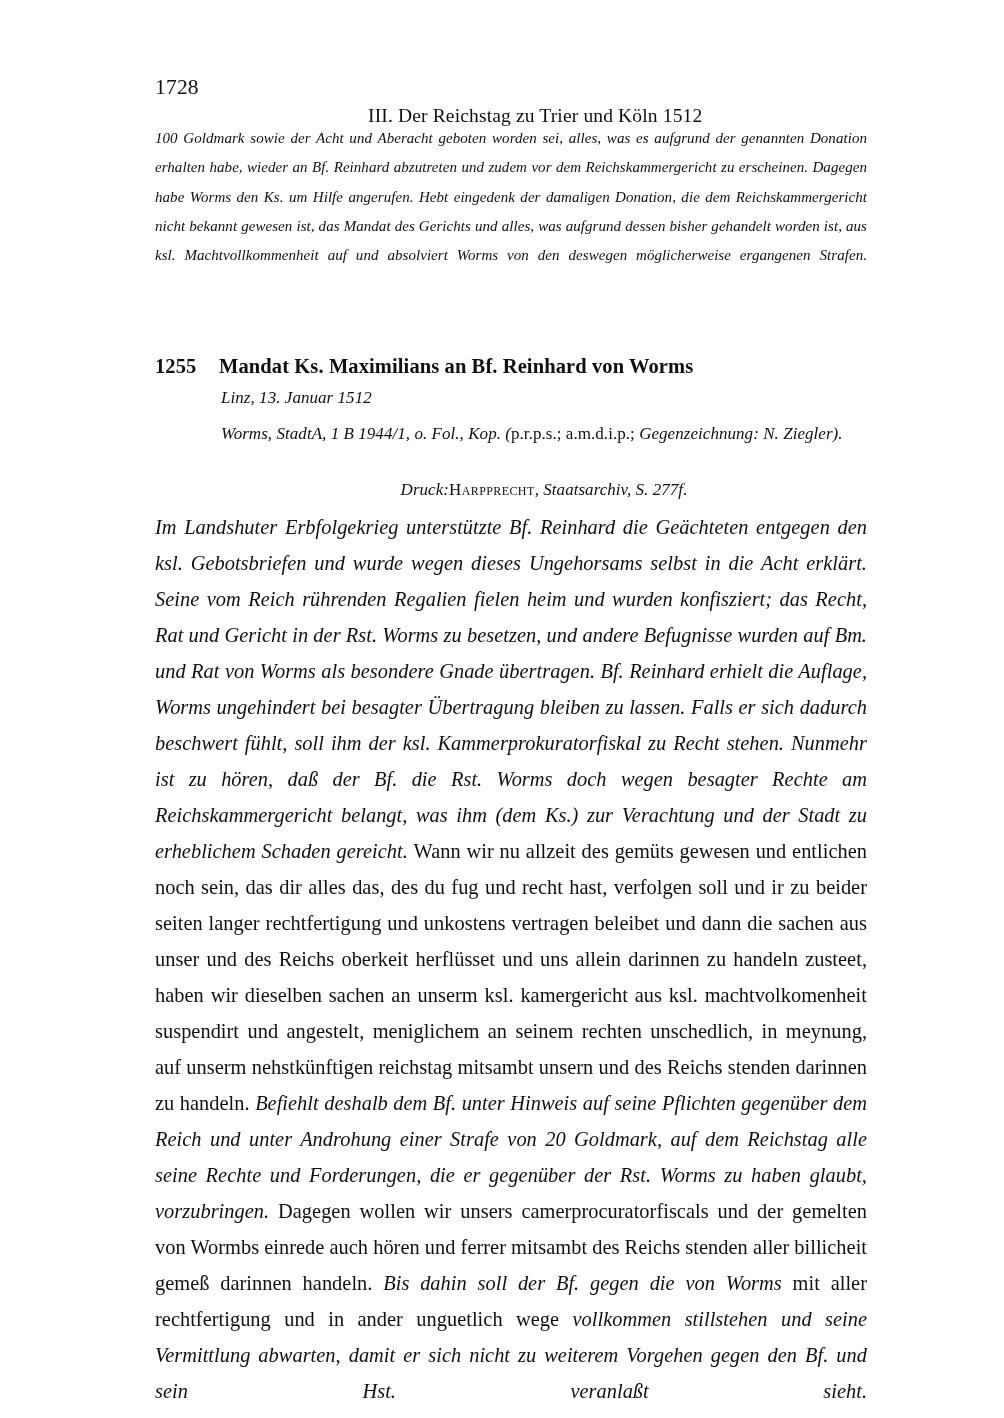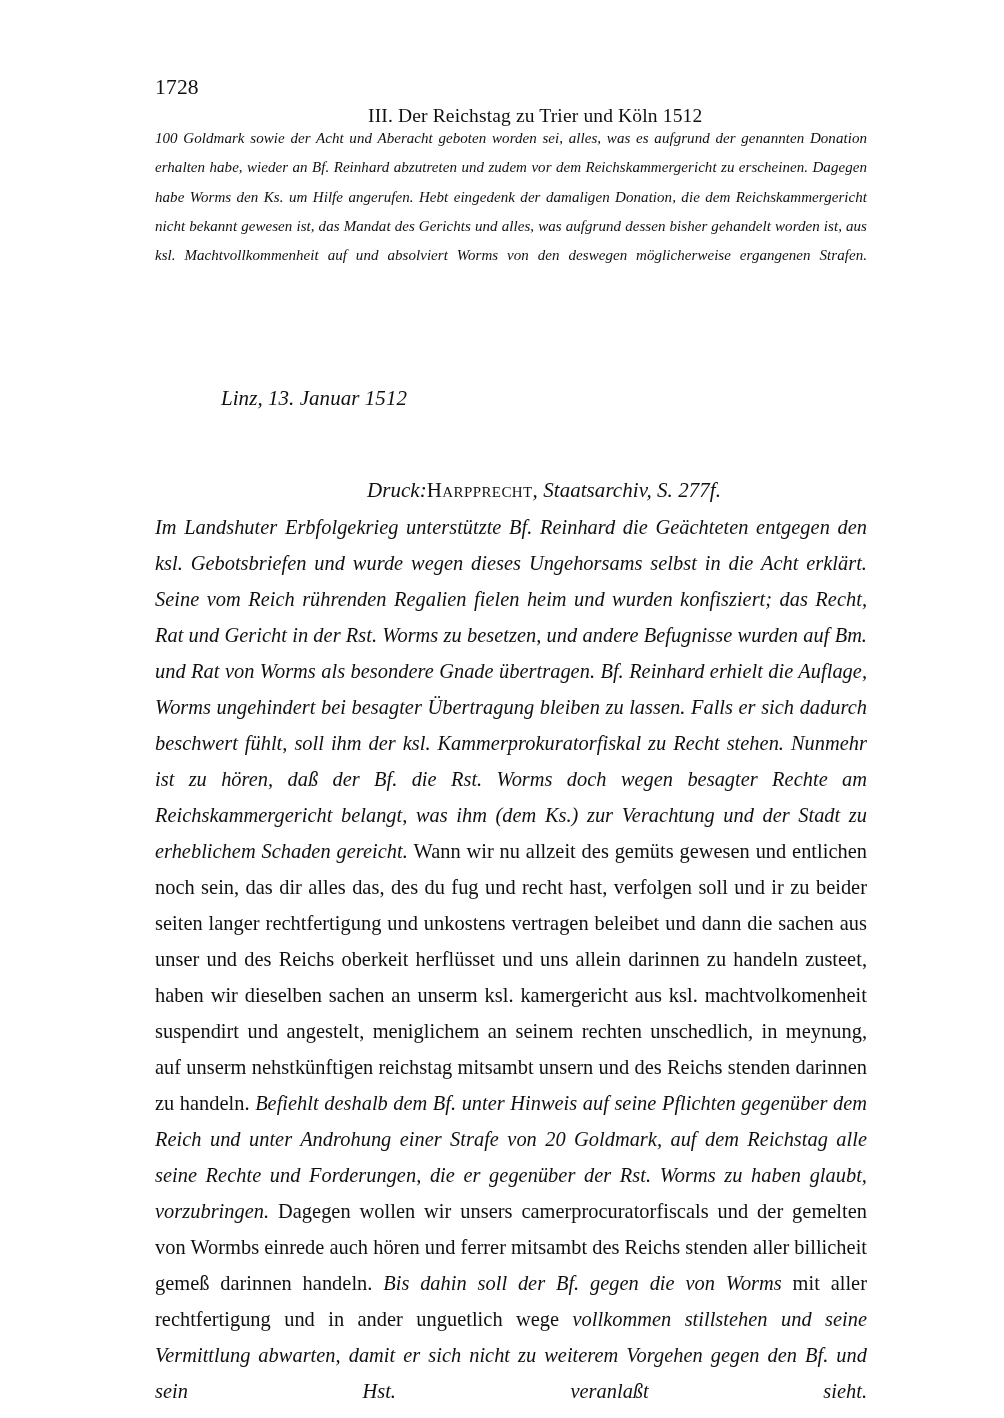--- a/index.html
+++ b/index.html
@@ -87,21 +87,21 @@
     display: inline-block;
     width: 64px;
   }
 
   
   .meta {
     position: absolute;
     left: 221px;
     width: 646px;
     font-style: italic;
-    font-size: 21px;
+    font-size: 17px;
     line-height: 26px;
     letter-spacing: 0.05px;
   }
   #meta-date   { top: 385px; }
   #meta-source { top: 421px; width: 648px; }
   #meta-print  { top: 477px; text-align: center; }
 
   .meta .roman {
     font-style: normal;
   }
@@ -135,23 +135,29 @@
 
 <div class="page">
 
   <div class="runhead">
     <span class="folio">1728</span>
     <span class="title">III. Der Reichstag zu Trier und Köln 1512</span>
   </div>
 
   <div class="block regest" id="block-continuation">100 Goldmark sowie der Acht und Aberacht geboten worden sei, alles, was es aufgrund der genannten Donation erhalten habe, wieder an Bf. Reinhard abzutreten und zudem vor dem Reichskammergericht zu erscheinen. Dagegen habe Worms den Ks. um Hilfe angerufen. Hebt eingedenk der damaligen Donation, die dem Reichskammergericht nicht bekannt gewesen ist, das Mandat des Gerichts und alles, was aufgrund dessen bisher gehandelt worden ist, aus ksl. Machtvollkommenheit auf und absolviert Worms von den deswegen möglicherweise ergangenen Strafen.</div>
 
+  <div class="entry-head">
+    <span class="num">1255</span><span>Mandat Ks. Maximilians an Bf. Reinhard von Worms</span>
+  </div>
 
   <div class="meta" id="meta-date">Linz, 13. Januar 1512</div>
 
+  <div class="meta" id="meta-source">
+    <span>Worms, StadtA, 1 B 1944/1, o. Fol., Kop. (</span><span class="roman">p.r.p.s.; a.m.d.i.p.;</span><span> Gegenzeichnung: N. Ziegler).</span>
+  </div>
 
   <div class="meta" id="meta-print">
     <span>Druck:</span><span class="smallcaps">Harpprecht</span><span>, Staatsarchiv, S. 277f.</span>
   </div>
 
   <div class="block" id="block-body"><span class="it">Im Landshuter Erbfolgekrieg unterstützte Bf. Reinhard die Geächteten entgegen den ksl. Gebotsbriefen und wurde wegen dieses Ungehorsams selbst in die Acht erklärt. Seine vom Reich rührenden Regalien fielen heim und wurden konfisziert; das Recht, Rat und Gericht in der Rst. Worms zu besetzen, und andere Befugnisse wurden auf Bm. und Rat von Worms als besondere Gnade übertragen. Bf. Reinhard erhielt die Auflage, Worms ungehindert bei besagter Übertragung bleiben zu lassen. Falls er sich dadurch beschwert fühlt, soll ihm der ksl. Kammerprokuratorfiskal zu Recht stehen. Nunmehr ist zu hören, daß der Bf. die Rst. Worms doch wegen besagter Rechte am Reichskammergericht belangt, was ihm (dem Ks.) zur Verachtung und der Stadt zu erheblichem Schaden gereicht. </span><span class="ro">Wann wir nu allzeit des gemüts gewesen und entlichen noch sein, das dir alles das, des du fug und recht hast, verfolgen soll und ir zu beider seiten langer rechtfertigung und unkostens vertragen beleibet und dann die sachen aus unser und des Reichs oberkeit herflüsset und uns allein darinnen zu handeln zusteet, haben wir dieselben sachen an unserm ksl. kamergericht aus ksl. machtvolkomenheit suspendirt und angestelt, meniglichem an seinem rechten unschedlich, in meynung, auf unserm nehstkünftigen reichstag mitsambt unsern und des Reichs stenden darinnen zu handeln. </span><span class="it">Befiehlt deshalb dem Bf. unter Hinweis auf seine Pflichten gegenüber dem Reich und unter Androhung einer Strafe von 20 Goldmark, auf dem Reichstag alle seine Rechte und Forderungen, die er gegenüber der Rst. Worms zu haben glaubt, vorzubringen. </span><span class="ro">Dagegen wollen wir unsers camerprocuratorfiscals und der gemelten von Wormbs einrede auch hören und ferrer mitsambt des Reichs stenden aller billicheit gemeß darinnen handeln. </span><span class="it">Bis dahin soll der Bf. gegen die von Worms </span><span class="ro">mit aller rechtfertigung und in ander unguetlich wege </span><span class="it">vollkommen stillstehen und seine Vermittlung abwarten, damit er sich nicht zu weiterem Vorgehen gegen den Bf. und sein Hst. veranlaßt sieht.</span></div>
 
 </div>
 
 </body></html>

